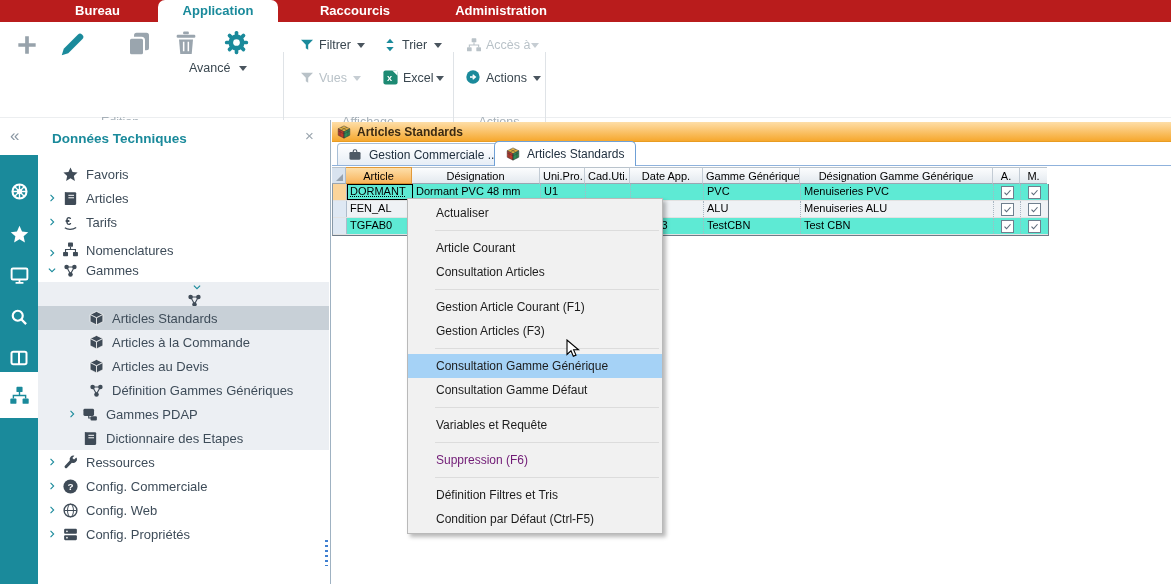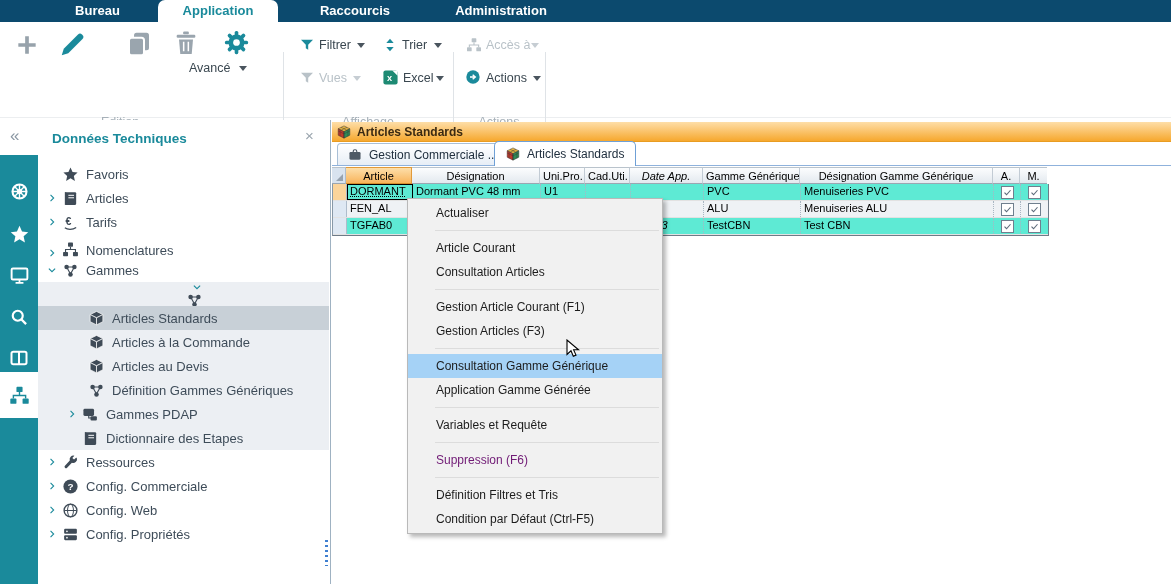--- a/index.html
+++ b/index.html
@@ -2,21 +2,21 @@
 <html><head>
 <meta charset="utf-8">
 <style>
   html,body{margin:0;padding:0;background:#ffffff;}
   .screen{position:relative;width:1171px;height:584px;background:#fff;overflow:hidden;
           font-family:"Liberation Sans",sans-serif;-webkit-font-smoothing:antialiased;}
   .abs{position:absolute;}
   svg.ic{display:block;}
 
   
-  .ribbon-bar{position:absolute;left:0;top:0;width:1171px;height:22px;background:#0c4a6e;}
+  .ribbon-bar{position:absolute;left:0;top:0;width:1171px;height:22px;background:#b91c1c;}
   .rtab{position:absolute;top:0;height:22px;line-height:22px;color:#fff;font-size:13px;font-weight:bold;text-align:center;cursor:default;}
   .rtab.active{background:#fff;color:#1A8A9B;border-radius:7px 7px 0 0;}
   .ribbon-body{position:absolute;left:0;top:22px;width:1171px;height:95px;background:#fff;border-bottom:1px solid #ECEEF0;}
   .gsep{position:absolute;top:30px;height:75px;width:1px;background:#DFE3E7;}
   .glabel{position:absolute;top:93px;font-size:12.5px;color:#A6B0B8;text-align:center;}
   .tbtn-label{position:absolute;font-size:12.5px;color:#3A4750;white-space:nowrap;}
   .tbtn-label.dis{color:#B9C2C8;}
   .caret{position:absolute;width:0;height:0;border-left:4px solid transparent;border-right:4px solid transparent;border-top:5px solid #4A555E;}
   .caret.dis{border-top-color:#C6CDD3;}
 
@@ -55,21 +55,21 @@
 
   
   .grid{position:absolute;left:332px;top:167px;font-size:11px;color:#000;}
   .grow{display:flex;height:16px;}
   .ghead{height:17px;}
   .gc{box-sizing:border-box;border-right:1px dotted #A9B6C2;padding:1px 3px 0 3px;overflow:hidden;white-space:nowrap;}
   .ghead .gc{background:linear-gradient(180deg,#FCFDFE,#E3E9EF);border-right:1px solid #C2CBD4;border-top:1px solid #B9C3CC;
     border-bottom:1px solid #9AA6B2;text-align:center;padding-top:2px;}
   .ghead .gc.sorted{background:linear-gradient(180deg,#FDDFAA,#F8B45B);border-right:1px solid #E19A3A;border-top:1px solid #E19A3A;border-bottom:1px solid #D98F2C;}
   .c0{width:14px;flex:none;}.c1{width:66px;flex:none;}.c2{width:128px;flex:none;}.c3{width:45px;flex:none;}
-  .c4{width:45px;flex:none;}.c5{width:73px;flex:none;font-style:italic;}.c6{width:97px;flex:none;}.c7{width:193px;flex:none;}
+  .c4{width:45px;flex:none;}.c5{width:73px;flex:none;}.c6{width:97px;flex:none;}.c7{width:193px;flex:none;}
   .c8{width:27px;flex:none;}.c9{width:27px;flex:none;}
   .grow .c0{border-right:1px solid #AEBCCB;}
   .gbody .grow{border-bottom:1px solid #E2E2E2;background:#5eead4;}
   .gbody .grow.alt{background:#EFF2F5;}
   .gbody{border-left:1px solid #8899A7;border-bottom:1px solid #6E7B87;border-right:1px solid #6E7B87;width:715px;box-sizing:content-box;}
   .sel-cell{background:#DEE8F3;}
   .sel-cell.cur{background:#FBD49A;}
   .focus-cell{outline:1px solid #000;outline-offset:-1px;text-decoration:underline dotted 1px;}
   .num{text-align:left;padding-right:4px;}
   .ckc{display:flex;align-items:center;justify-content:center;padding:0;}
@@ -604,21 +604,21 @@
   <div class="cmenu">
     <div class="mi">Actualiser</div>
     <div class="msep"></div>
     <div class="mi">Article Courant</div>
     <div class="mi">Consultation Articles</div>
     <div class="msep"></div>
     <div class="mi">Gestion Article Courant (F1)</div>
     <div class="mi">Gestion Articles (F3)</div>
     <div class="msep"></div>
     <div class="mi hl">Consultation Gamme Générique</div>
-    <div class="mi">Application Gamme Générée</div>
+    <div class="mi">Consultation Gamme Défaut</div>
     <div class="msep"></div>
     <div class="mi">Variables et Requête</div>
     <div class="msep"></div>
     <div class="mi dis">Suppression (F6)</div>
     <div class="msep"></div>
     <div class="mi">Définition Filtres et Tris</div>
     <div class="mi">Condition par Défaut (Ctrl-F5)</div>
   </div>
 
   <svg class="cursor" width="14" height="19" viewBox="0 0 14 19">

